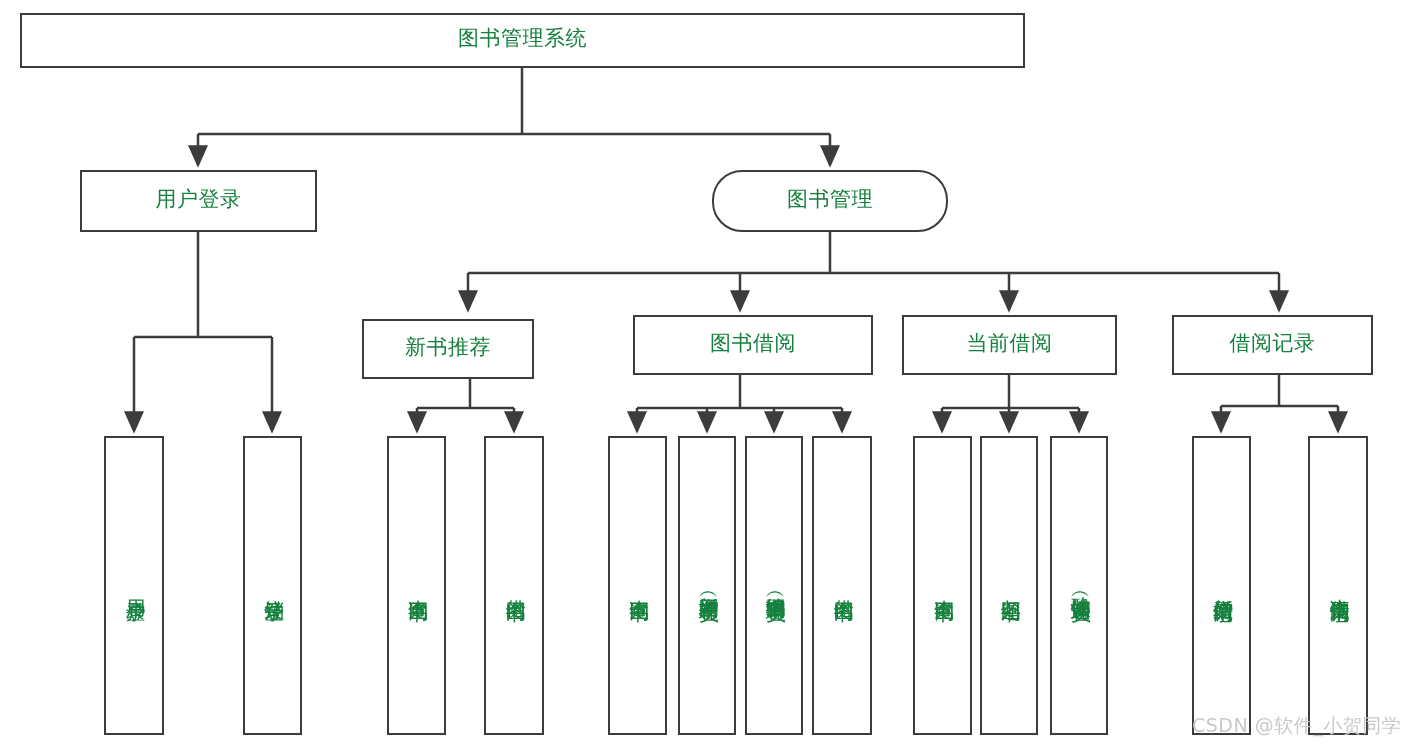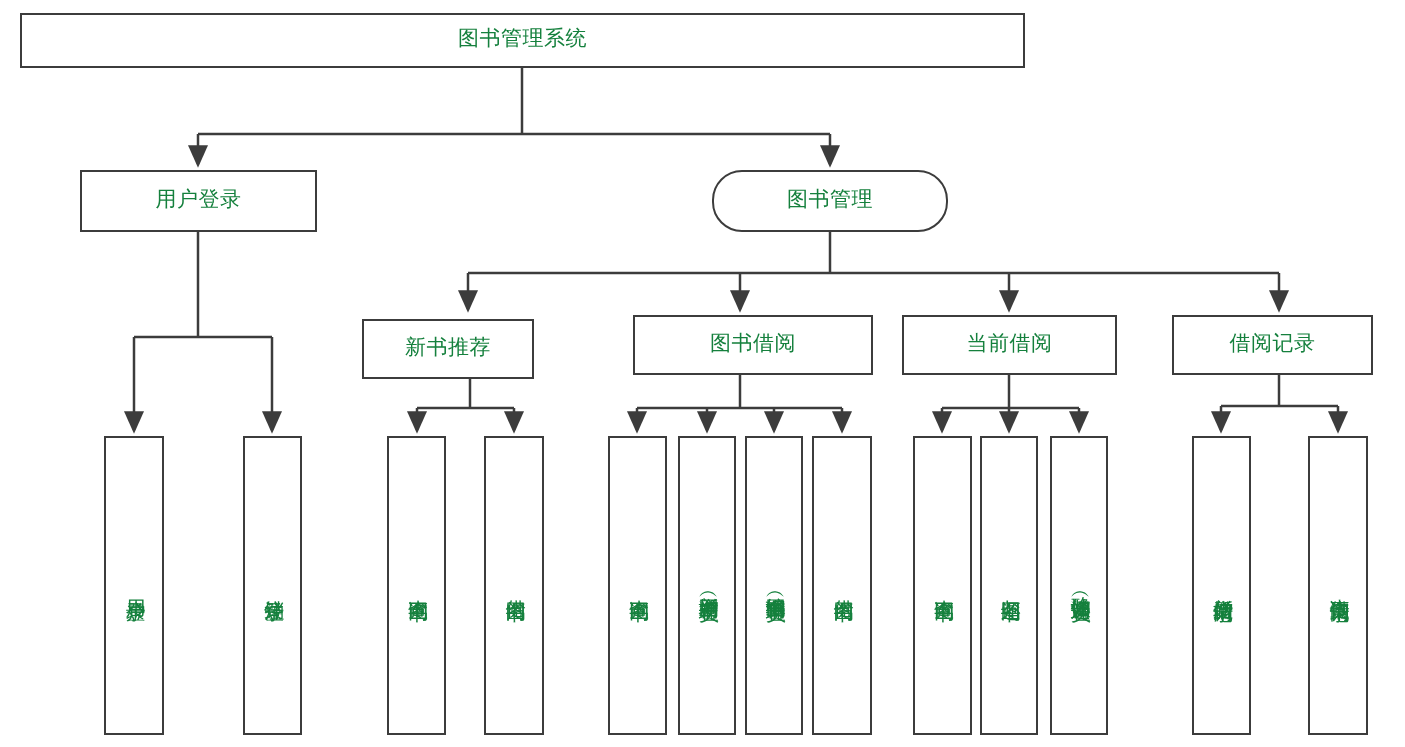--- a/index.html
+++ b/index.html
@@ -179,14 +179,15 @@
     <span class="node-label">确认归还（管理员）</span>
   </div>
 
   <div class="node leaf" style="left:1192px; top:436px; width:59px; height:299px;">
     <span class="node-label">新增借阅记录</span>
   </div>
   <div class="node leaf" style="left:1308px; top:436px; width:60px; height:299px;">
     <span class="node-label">查询借阅记录</span>
   </div>
 
+  <div class="watermark" style="left:1192px; top:713px;">CSDN @软件_小贺同学</div>
 
 </div>
 
 </body></html>

